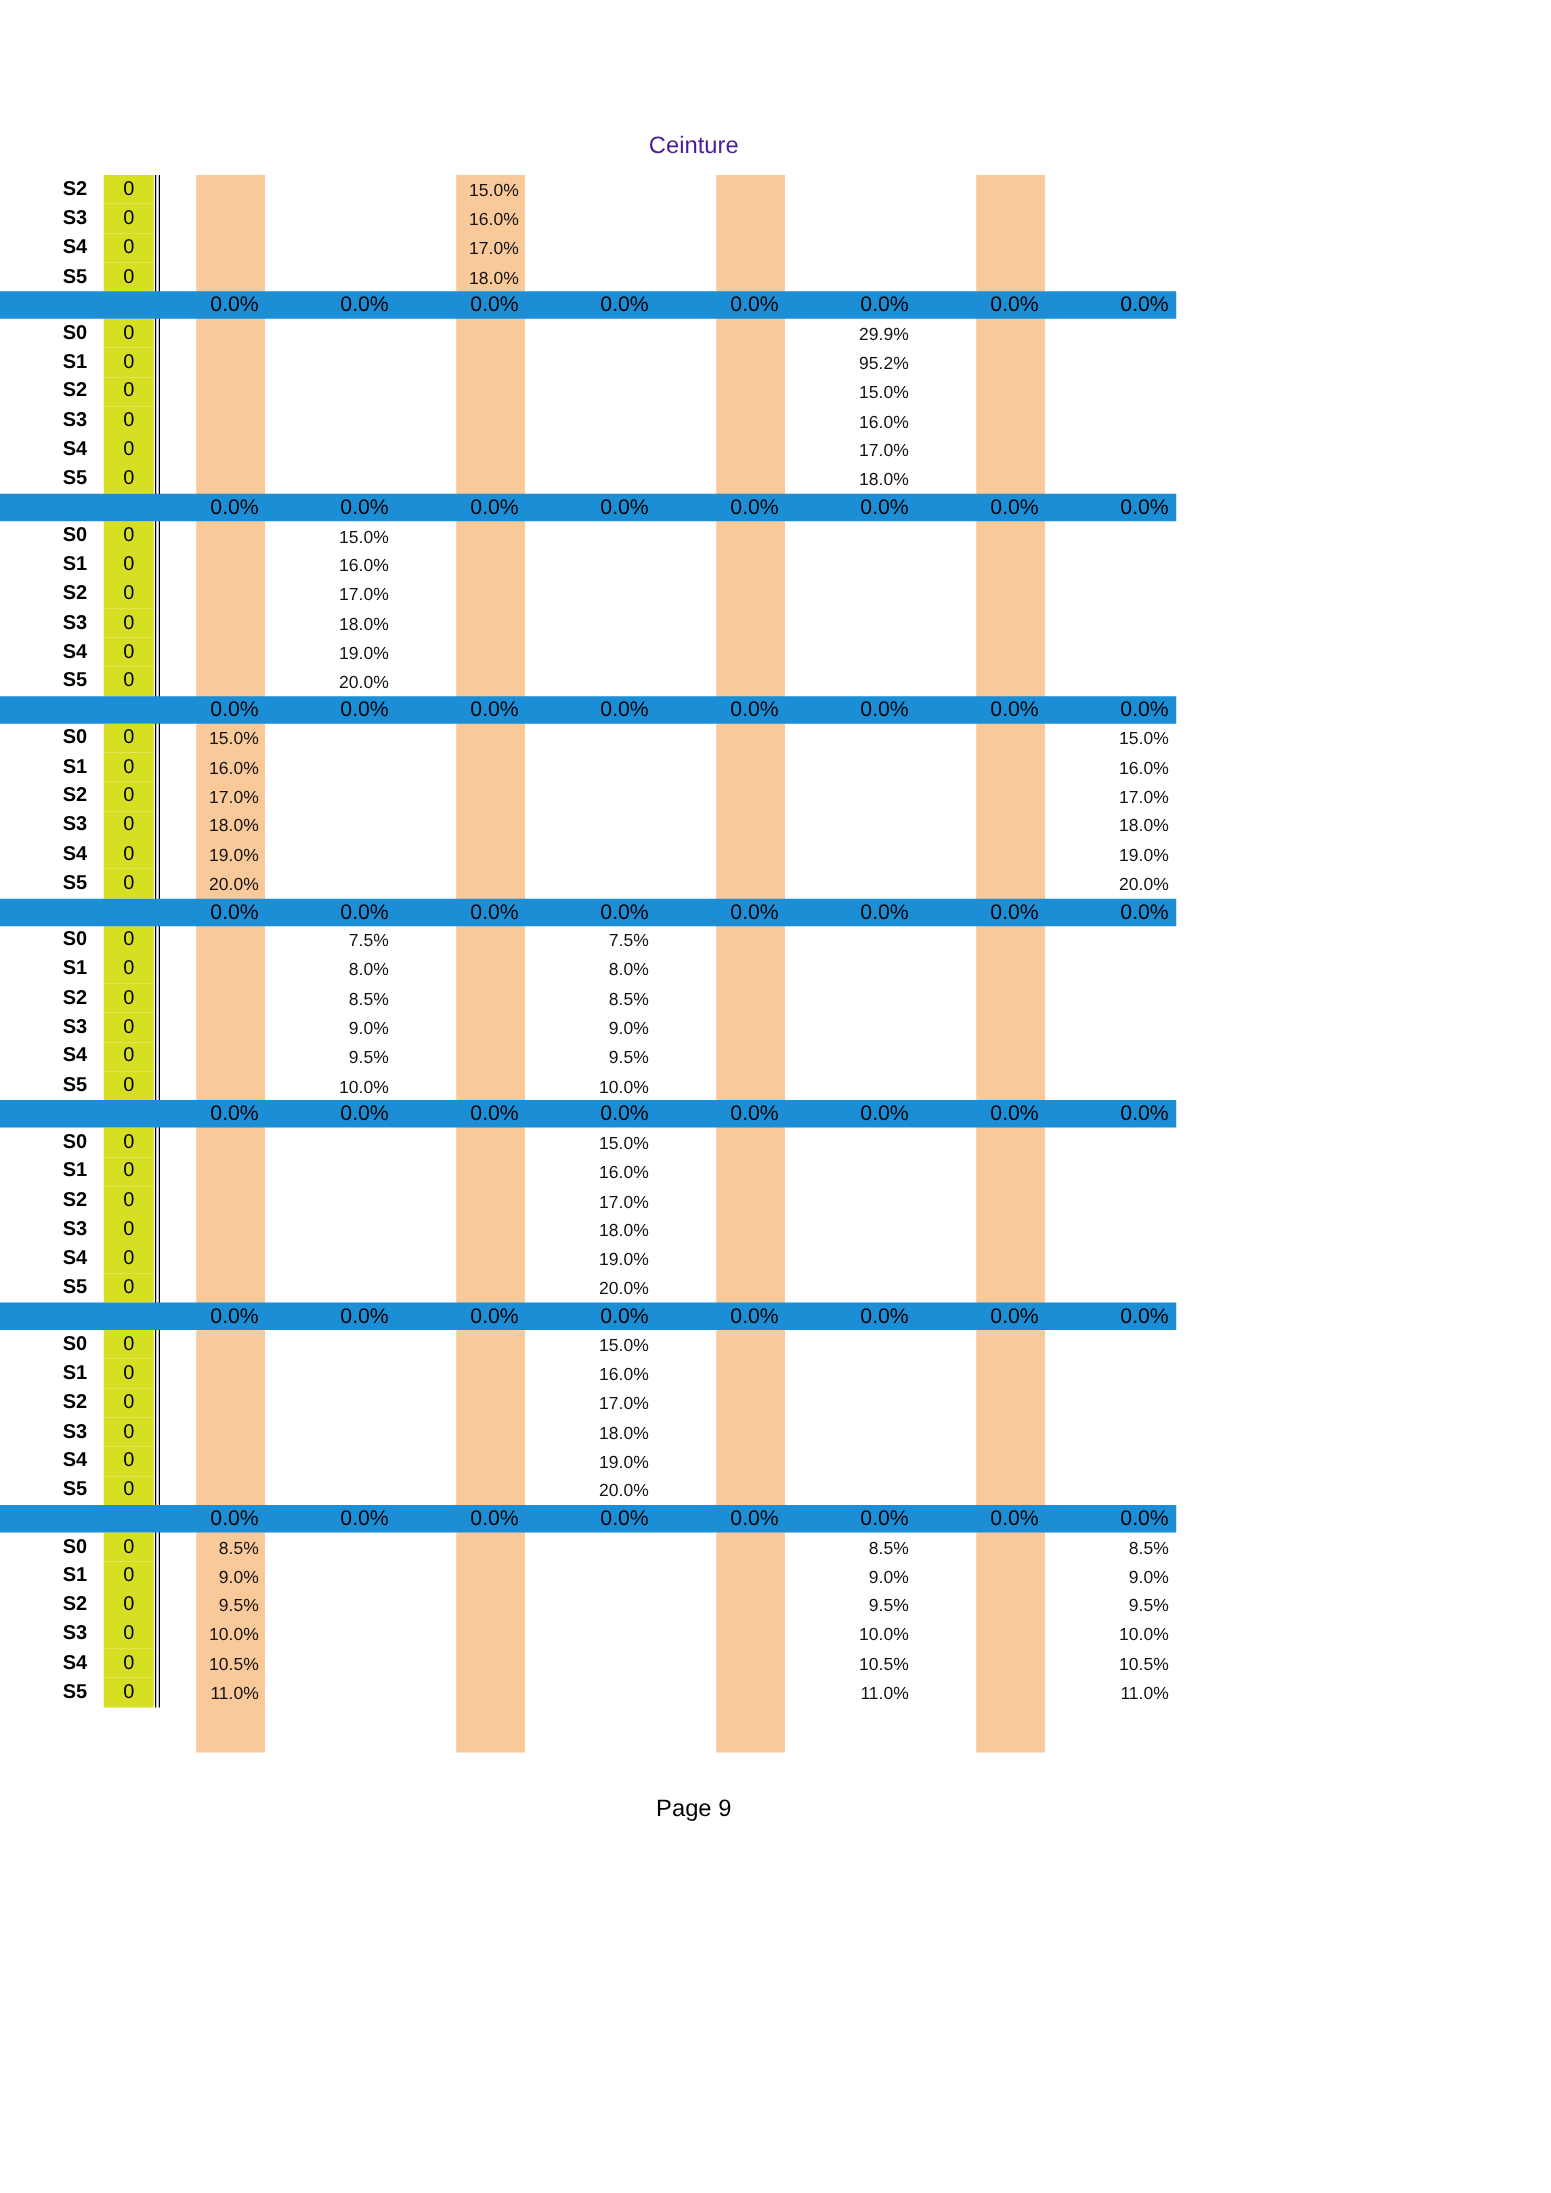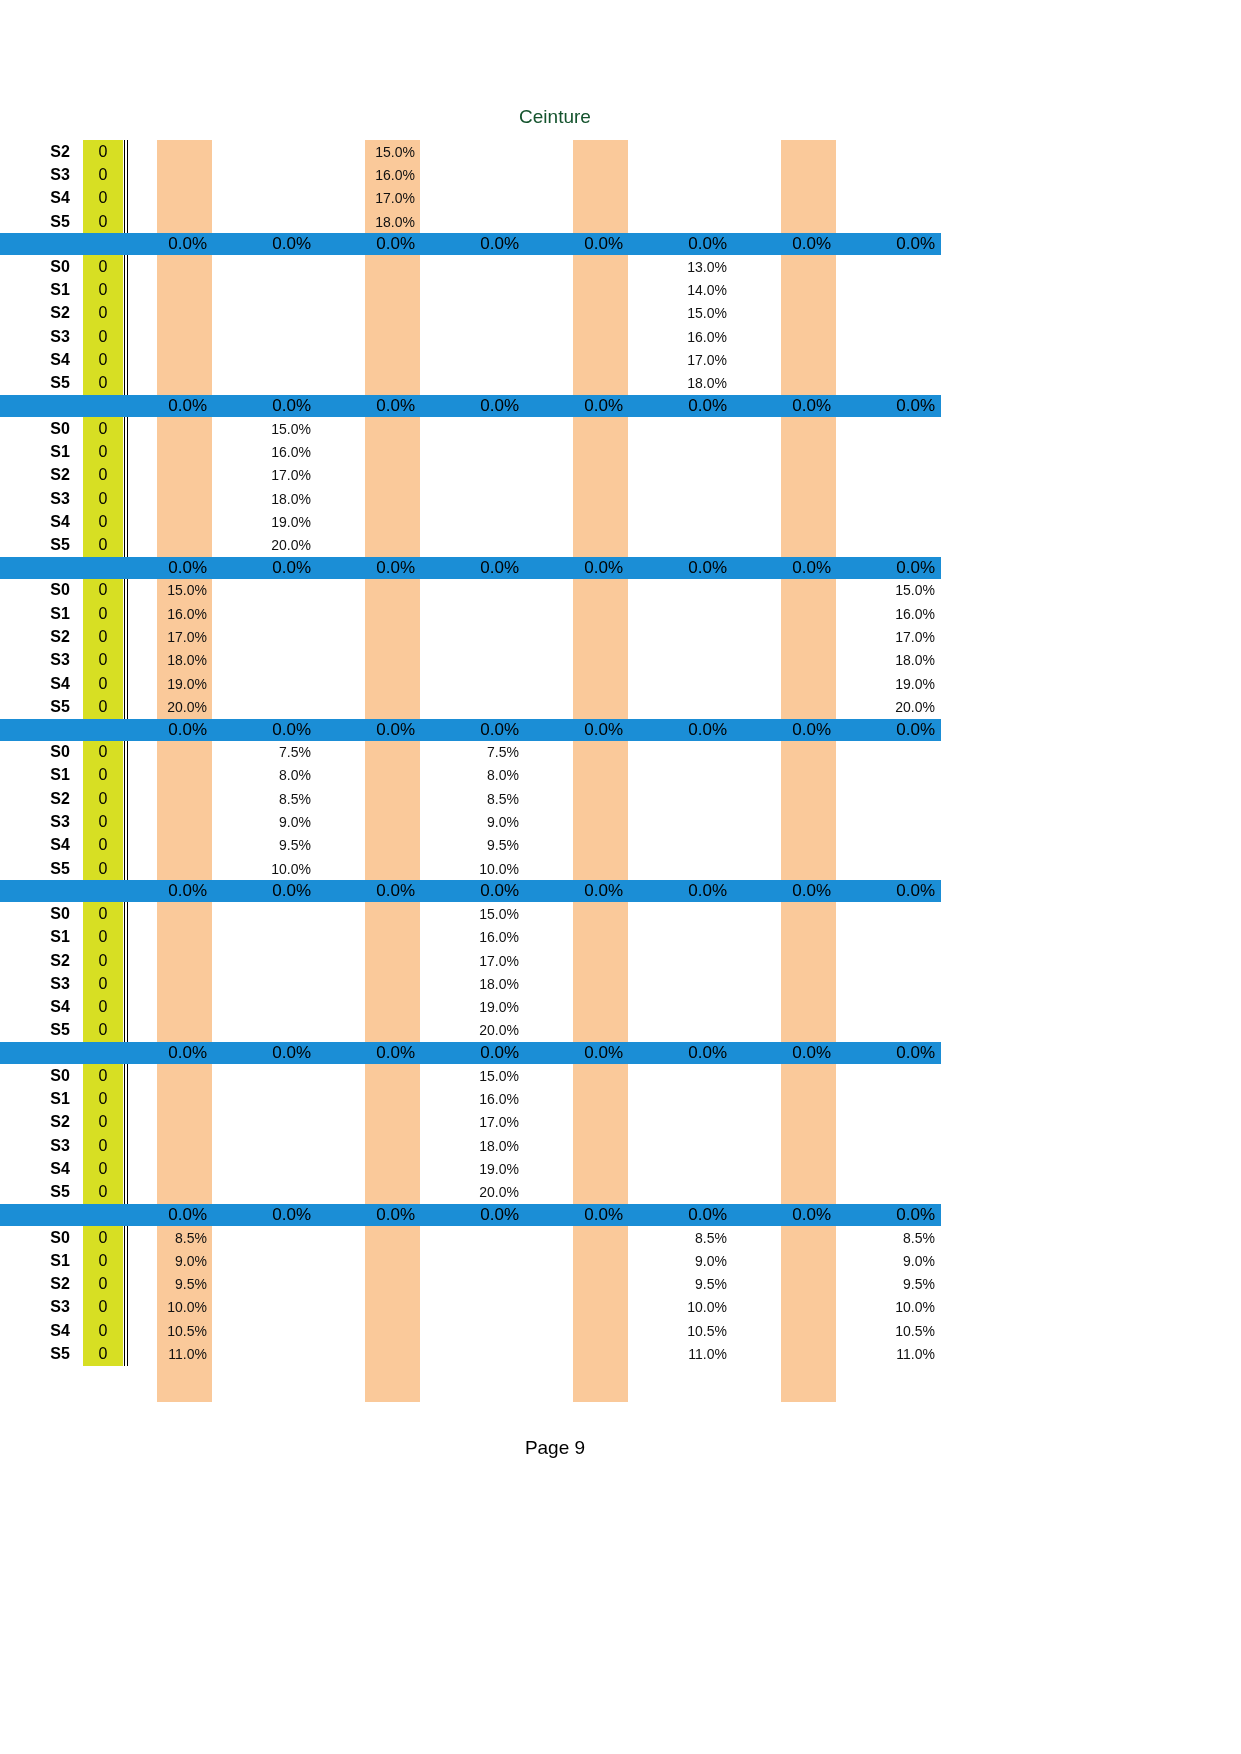--- a/index.html
+++ b/index.html
@@ -16,21 +16,21 @@
     overflow: hidden;
   }
 
   
   #title {
     position: absolute;
     left: 0; top: 106px;
     width: 1110px;
     text-align: center;
     font-size: 19px;
-    color: #14532d;
+    color: #4c1d95;
     font-family: "Liberation Sans", sans-serif;
   }
 
   
   #footer {
     position: absolute;
     left: 0; top: 1437px;
     width: 1110px;
     text-align: center;
     font-size: 19px;
@@ -188,26 +188,26 @@
           <div class="bval" style="left: 707px; width: 57px;">0.0%</div>
           <div class="bval" style="left: 811px; width: 57px;">0.0%</div>
           <div class="bval" style="left: 915px; width: 57px;">0.0%</div>
           <div class="bval" style="left: 1019px; width: 57px;">0.0%</div>
           <div class="bval" style="left: 1123px; width: 57px;">0.0%</div>
         </div>
         <div class="group">
           <div class="grow">
             <div class="s-label">S0</div>
             <div class="zero-cell">0</div>
-            <div class="val" style="left: 567px; width: 55px;">13.0%</div>
-          </div>
-          <div class="grow">
-            <div class="s-label">S1</div>
-            <div class="zero-cell">0</div>
-            <div class="val" style="left: 567px; width: 55px;">14.0%</div>
+            <div class="val" style="left: 567px; width: 55px;">29.9%</div>
+          </div>
+          <div class="grow">
+            <div class="s-label">S1</div>
+            <div class="zero-cell">0</div>
+            <div class="val" style="left: 567px; width: 55px;">95.2%</div>
           </div>
           <div class="grow">
             <div class="cat-label" style="top: 10px;">Licorne Noire</div>
             <div class="s-label">S2</div>
             <div class="zero-cell">0</div>
             <div class="val" style="left: 567px; width: 55px;">15.0%</div>
           </div>
           <div class="grow">
             <div class="s-label">S3</div>
             <div class="zero-cell">0</div>

